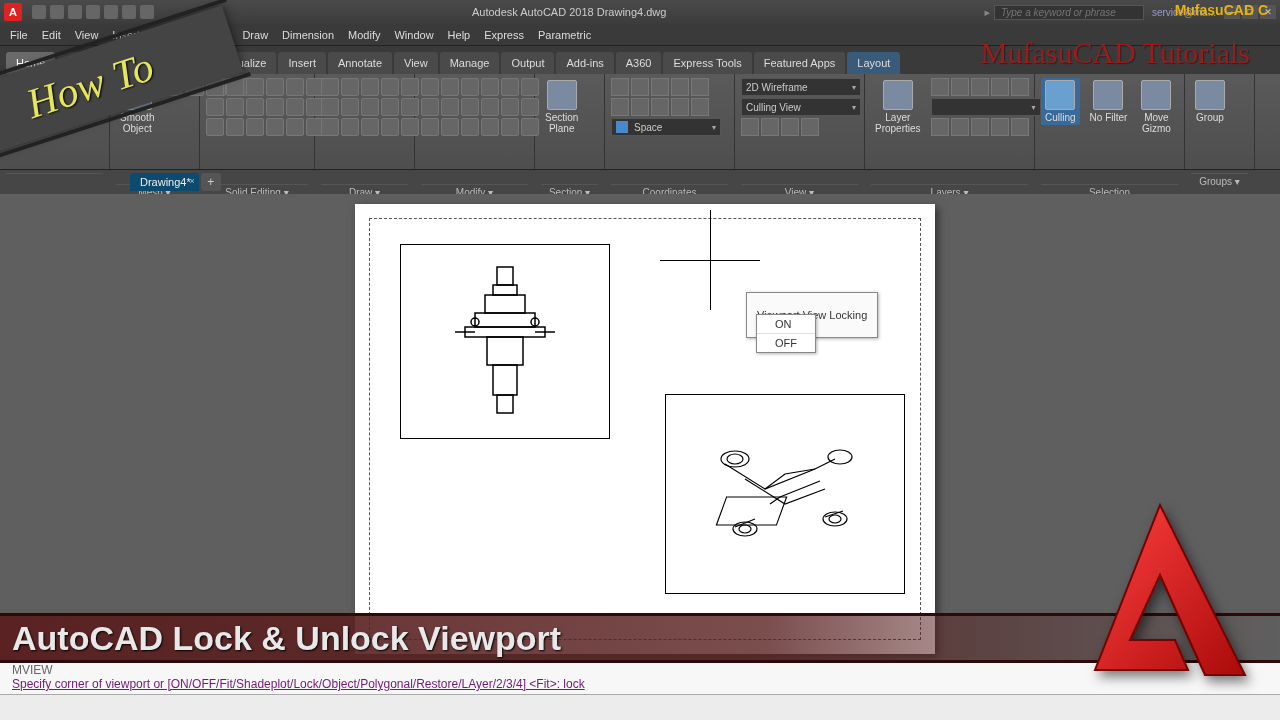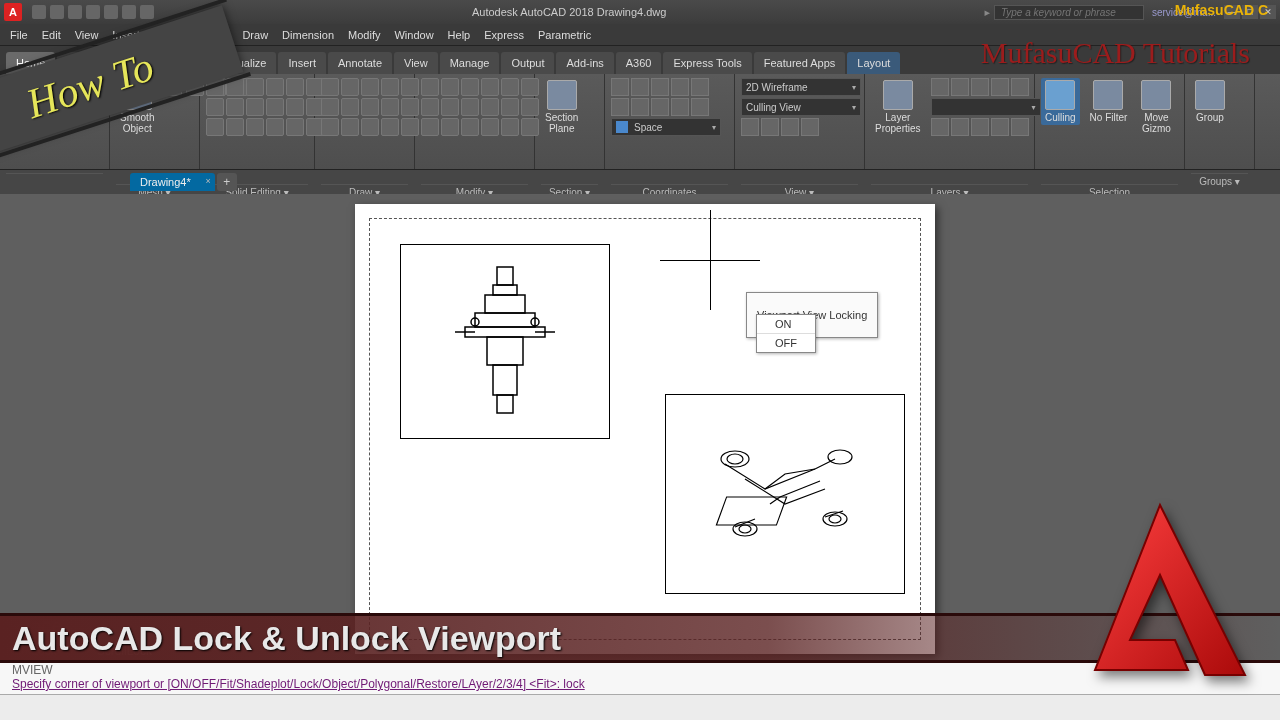--- a/index.html
+++ b/index.html
@@ -30,21 +30,21 @@
 .small-grid { display: grid; grid-template-columns: repeat(6, 18px); gap: 2px; }
 .small-grid.s2 { grid-template-columns: repeat(5, 18px); }
 .small-grid.s3 { grid-template-columns: repeat(4, 20px); }
 .small-grid span { width: 18px; height: 18px; background: #666; border: 1px solid #777; border-radius: 2px; cursor:pointer;}
 .panel-label { text-align: center; color: #bbb; font-size: 10px; padding-top: 2px; border-top:1px solid #555;margin-top:48px;}
 .combo { background:#333;color:#ccc;font-size:10px;padding:1px 4px;border:1px solid #555;display:flex;align-items:center;gap:4px;height:18px;cursor:pointer;}
 .combo::after{content:"▾";font-size:8px;color:#aaa;margin-left:auto;}
 .stack-combos{display:flex;flex-direction:column;gap:2px;}
 
 .doc-tabs { height: 24px; background: #464646; display: flex; align-items: center; padding: 0 130px; gap: 2px; font-size: 11px; }
-.doc-tab { background: #0369a1; color: #eee; padding: 3px 24px 3px 10px; border-radius: 3px 3px 0 0; position: relative; cursor:pointer;}
+.doc-tab { background: #0c4a6e; color: #eee; padding: 3px 8px 3px 10px; border-radius: 3px 3px 0 0; position: relative; cursor:pointer;}
 .doc-tab .x { position: absolute; right: 4px; top: 3px; font-size: 9px; color: #bbb; }
 .doc-add { width: 20px; height: 18px; background: #555; color: #ccc; display: flex; align-items: center; justify-content: center; border-radius: 3px; font-size: 12px; cursor:pointer;}
 
 .canvas { position: absolute; top: 194px; left: 0; right: 0; bottom: 60px; background: #5f5f5f; }
 .paper { position: absolute; left: 355px; top: 10px; width: 580px; height: 450px; background: #fff; box-shadow: 3px 3px 8px rgba(0,0,0,.5); }
 .paper-margin { position: absolute; inset: 14px; border: 1px dashed #555; }
 .viewport { position: absolute; border: 1.5px solid #000; background:#fff;}
 .vp1 { left: 45px; top: 40px; width: 210px; height: 195px; }
 .vp2 { left: 310px; top: 190px; width: 240px; height: 200px; }
 

